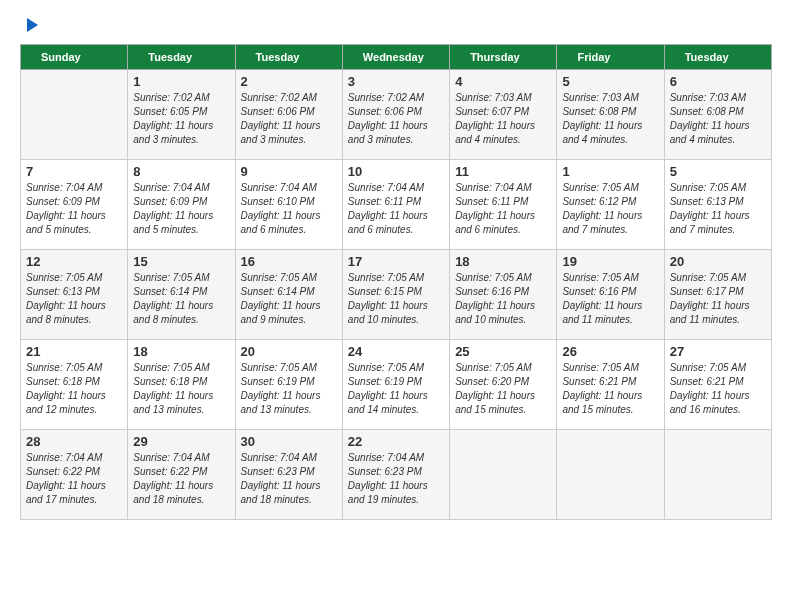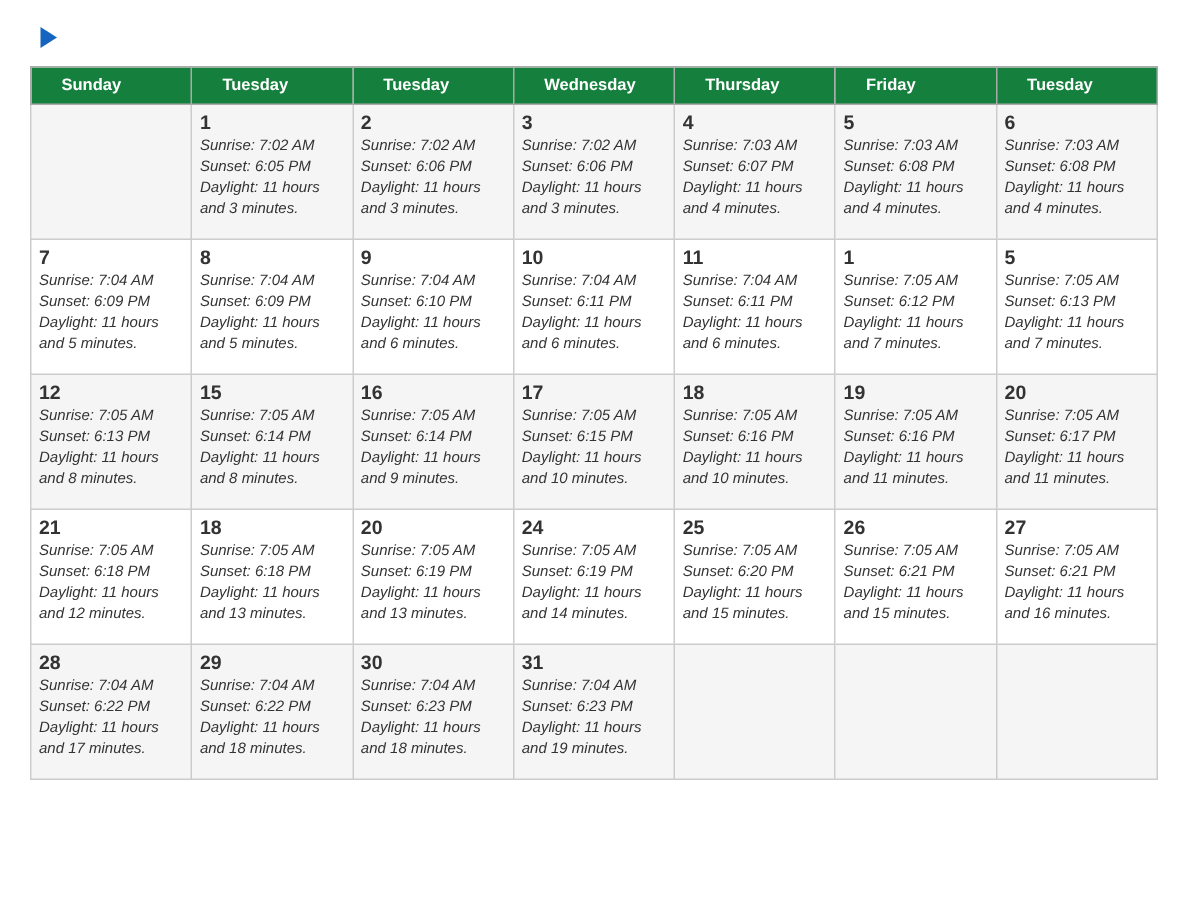--- a/index.html
+++ b/index.html
@@ -242,21 +242,21 @@
         </td>
         <td>
           <span class="day-num">29</span>
           <div class="cell-info">Sunrise: 7:04 AM<br>Sunset: 6:22 PM<br>Daylight: 11 hours<br>and 18 minutes.</div>
         </td>
         <td>
           <span class="day-num">30</span>
           <div class="cell-info">Sunrise: 7:04 AM<br>Sunset: 6:23 PM<br>Daylight: 11 hours<br>and 18 minutes.</div>
         </td>
         <td>
-          <span class="day-num">31</span>
+          <span class="day-num">22</span>
           <div class="cell-info">Sunrise: 7:04 AM<br>Sunset: 6:23 PM<br>Daylight: 11 hours<br>and 19 minutes.</div>
         </td>
         <td class="empty-cell"></td>
         <td class="empty-cell"></td>
         <td class="empty-cell"></td>
       </tr>
     </tbody>
 </table>
 
 </body></html>

